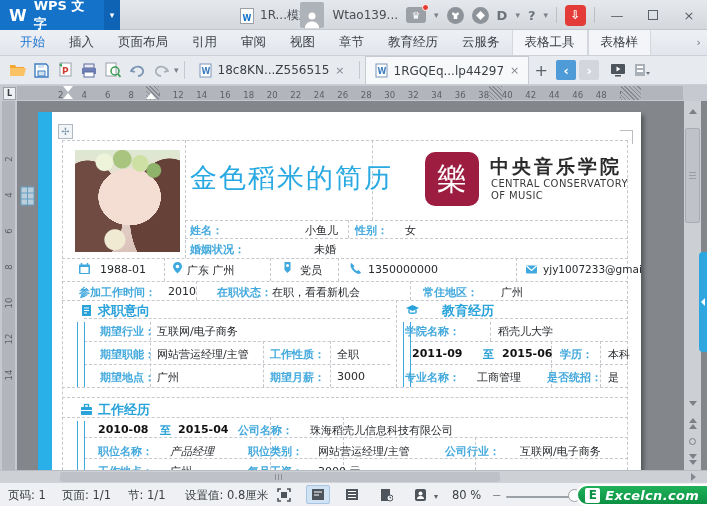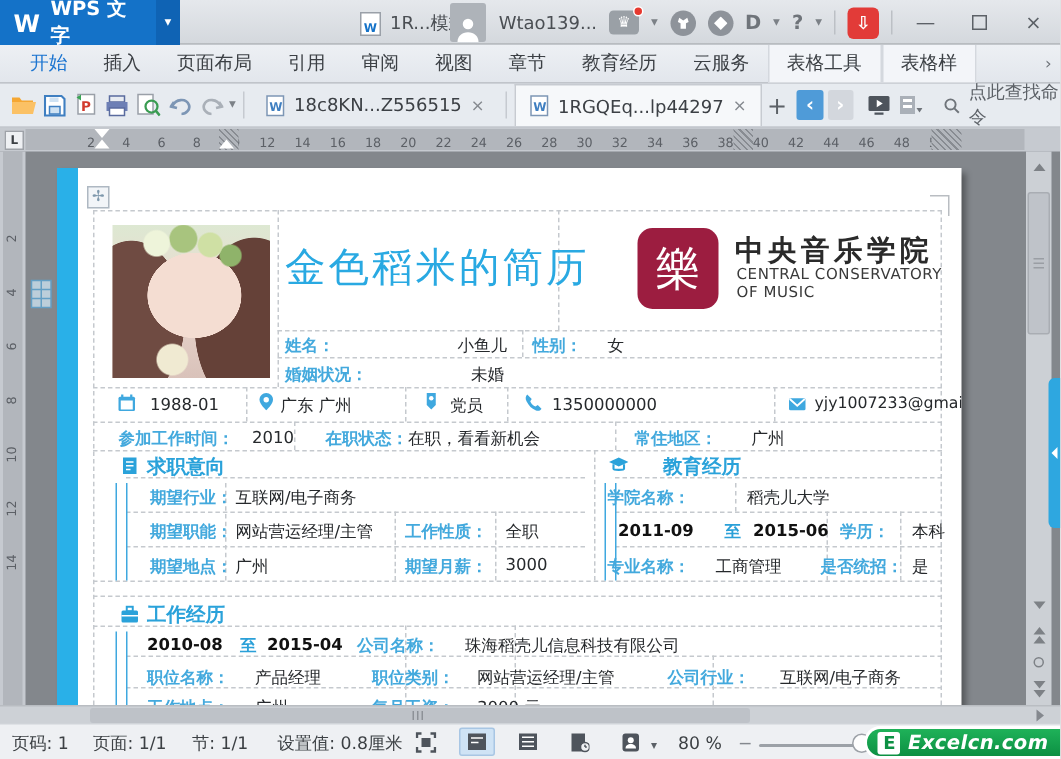--- a/index.html
+++ b/index.html
@@ -265,27 +265,20 @@
         </svg>
       </span>
     <span class="qicon">
       <svg width="16" height="14" viewBox="0 0 16 14">
           <rect x="1" y="1" width="10" height="12" fill="#aab0b8"></rect>
           <rect x="3" y="3" width="6" height="2" fill="#fff"></rect>
           <rect x="3" y="7" width="6" height="2" fill="#fff"></rect>
           <path d="M12 9 l4 0 -2 3z" fill="#6f747a"></path>
         </svg>
       </span>
-    <div class="findbar">
-      <svg width="13" height="13" viewBox="0 0 13 13">
-          <circle cx="5.5" cy="5.5" r="4" fill="none" stroke="#6f747a" stroke-width="1.5"></circle>
-          <line x1="8.5" y1="8.5" x2="12" y2="12" stroke="#6f747a" stroke-width="1.5"></line>
-        </svg>
-      <span>点此查找命令</span>
-    </div>
   </div>
 
   <div class="abs hruler">
     <div class="hruler-band"></div>
     <div class="hruler-nums"><span>2</span><span>4</span><span>6</span><span>8</span><span>10</span><span>12</span><span>14</span><span>16</span><span>18</span><span>20</span><span>22</span><span>24</span><span>26</span><span>28</span><span>30</span><span>32</span><span>34</span><span>36</span><span>38</span><span>40</span><span>42</span><span>44</span><span>46</span><span>48</span><span>50</span></div>
     <div class="hatch" style="left:146px;width:13px;"></div>
     <div class="hatch" style="left:489px;width:13px;"></div>
     <div class="hatch" style="left:621px;width:20px;"></div>
     <div class="abs" style="left:63px;top:1px;">
         <div class="tri-down"></div>
@@ -465,21 +458,21 @@
         <rect x="4.5" y="1.5" width="4" height="3" fill="none" stroke="#2aa2da" stroke-width="1.3"></rect>
         <line x1="1" y1="7.5" x2="12" y2="7.5" stroke="#fff"></line>
       </svg>
     <span class="sect" style="left:60px;top:289px;">工作经历</span>
     <span class="D" style="left:60px;top:311px;">2010-08</span>
     <span class="zhi" style="left:122px;top:311px;">至</span>
     <span class="D" style="left:140px;top:311px;">2015-04</span>
     <span class="L" style="left:200px;top:311px;">公司名称：</span>
     <span class="V" style="left:272px;top:311px;">珠海稻壳儿信息科技有限公司</span>
     <span class="L" style="left:60px;top:332px;">职位名称：</span>
-    <span class="V" style="left:132px;top:332px;">产品经理</span>
+    <span class="V" style="left:132px;top:332px;font-style:italic;">产品经理</span>
     <span class="L" style="left:210px;top:332px;">职位类别：</span>
     <span class="V" style="left:280px;top:332px;">网站营运经理/主管</span>
     <span class="L" style="left:407px;top:332px;">公司行业：</span>
     <span class="V" style="left:482px;top:332px;">互联网/电子商务</span>
     <span class="L" style="left:60px;top:352px;">工作地点：</span>
     <span class="V" style="left:132px;top:352px;">广州</span>
     <span class="L" style="left:210px;top:352px;">每月工资：</span>
     <span class="V" style="left:280px;top:352px;">3000 元</span>
   </div>
 

